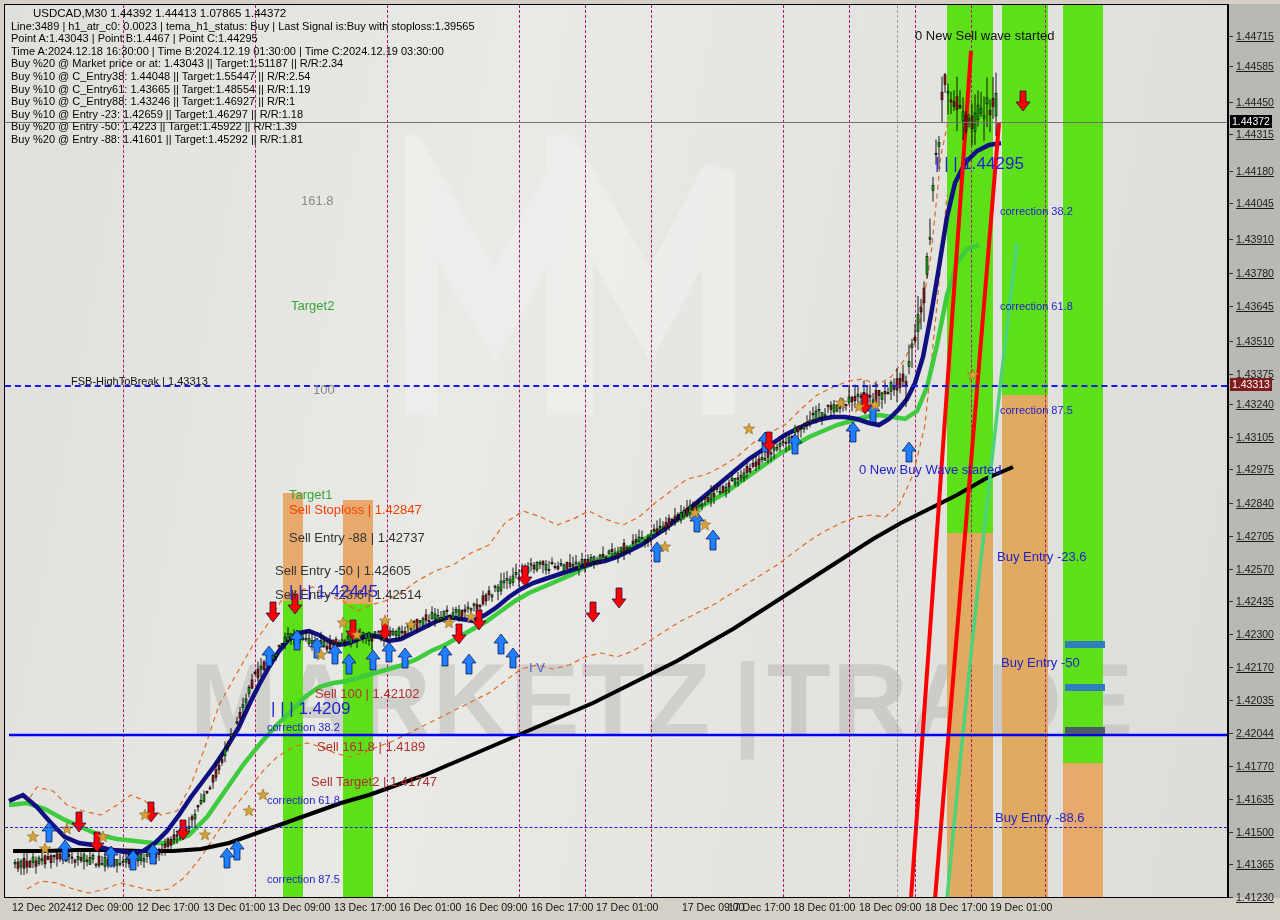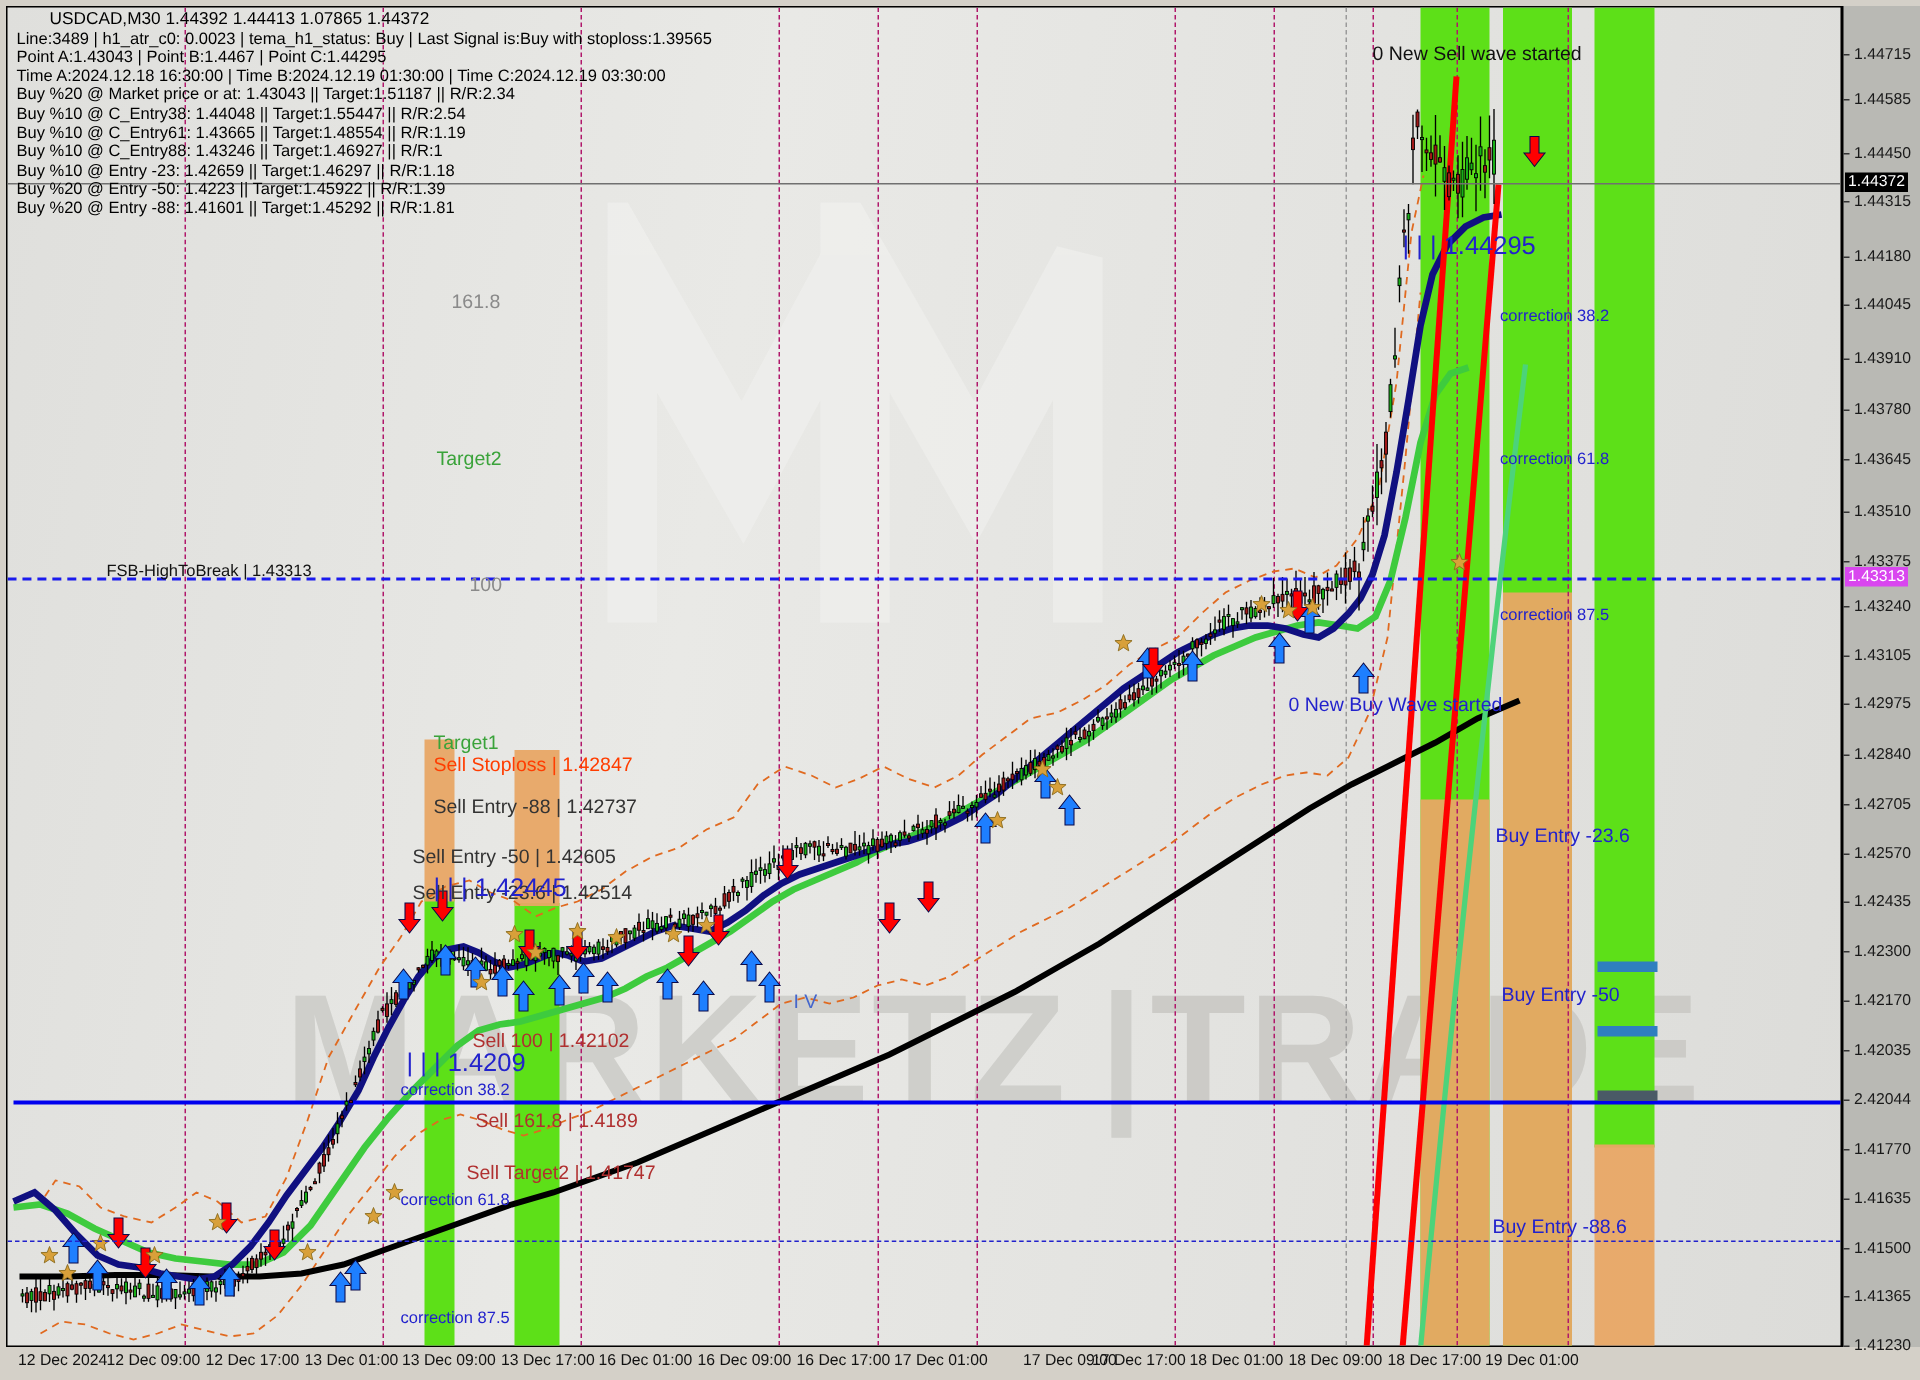--- a/index.html
+++ b/index.html
@@ -28,24 +28,24 @@
   
   #hdr{position:absolute;left:6px;top:2px;z-index:40;color:#000;font-size:11px;line-height:12.6px;white-space:nowrap;}
   #hdr .t0{padding-left:22px;font-size:11.5px;}
   #hdr div{text-shadow:0 0 1px rgba(233,233,230,.9);}
 
   
   #pscale{position:absolute;right:0;top:4px;width:52px;height:894px;background:#b9b9b4;
           border-left:1px solid #000;box-sizing:border-box;}
   .ptick{position:absolute;left:0;width:100%;height:0;}
   .ptick i{position:absolute;left:0;top:-1px;width:4px;height:0;border-top:1px solid #333;}
-  .ptick span{position:absolute;left:7px;top:-7px;font-size:10.5px;color:#1a1a1a;white-space:nowrap;}
+  .ptick span{position:absolute;left:7px;top:-7px;font-size:10.5px;color:#1a1a1a;white-space:nowrap;text-decoration:underline;}
   .ptag{position:absolute;left:1px;height:13px;line-height:13px;font-size:10.5px;padding:0 2px;white-space:nowrap;}
   .ptag.black{background:#000;color:#fff;}
-  .ptag.blue{background:#d946ef;color:#fff;}
+  .ptag.blue{background:#7f1d1d;color:#fff;}
 
   
   #tscale{position:absolute;left:4px;top:898px;width:1224px;height:22px;}
   #tscale .tl{position:absolute;top:3px;font-size:10.5px;color:#111;white-space:nowrap;}
 
   
   .ann{position:absolute;white-space:nowrap;z-index:30;font-size:12px;}
   .ann.sm{font-size:11px;}
   .ann.lg{font-size:17px;}
   .ann.md{font-size:13px;}

